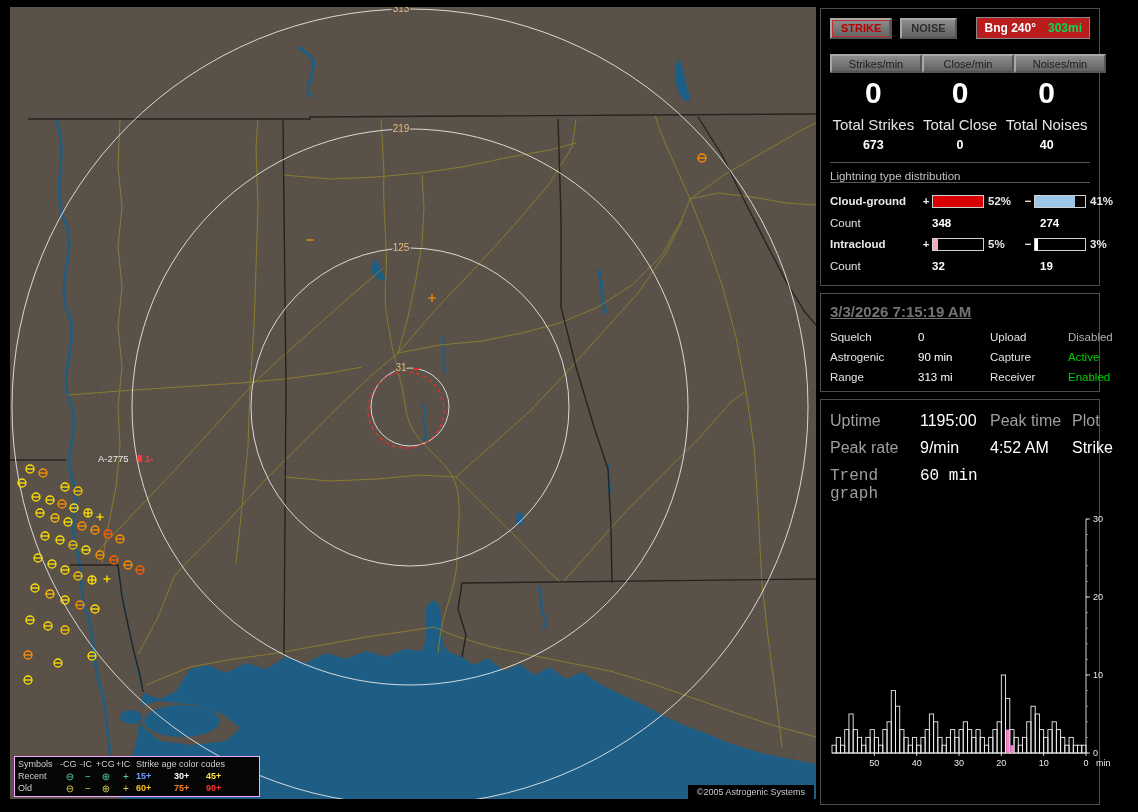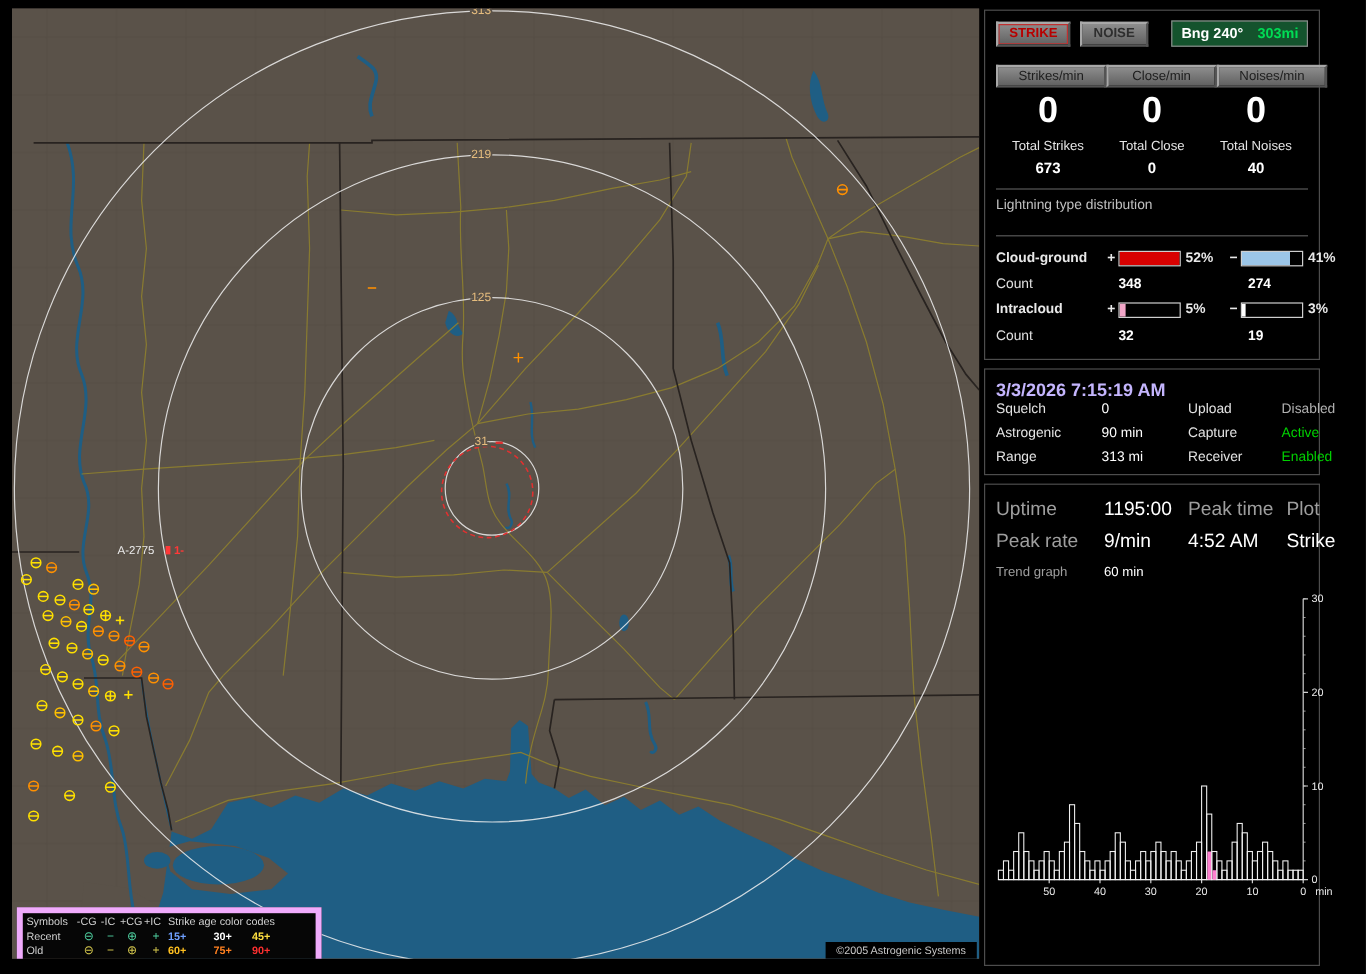--- a/index.html
+++ b/index.html
@@ -5,70 +5,70 @@
   html,body{margin:0;padding:0;background:#000;}
   body{width:1138px;height:812px;position:relative;font-family:"Liberation Sans",sans-serif;overflow:hidden;}
 
   
   #map-wrap{position:absolute;left:10px;top:7px;width:806px;height:792px;background:#5a5249;overflow:hidden;}
   #map-svg{display:block;}
   .ring-label{font:10px "Liberation Sans",sans-serif;fill:#e6bd7e;paint-order:stroke;stroke:#5a5249;stroke-width:3px;}
   .cell-label{font:9.5px "Liberation Sans",sans-serif;fill:#ececec;}
   .cell-tag{font:bold 9.5px "Liberation Sans",sans-serif;}
 
-  #map-legend{position:absolute;left:4px;top:749px;width:238px;background:#060606;border:5px solid #f0abfc;
+  #map-legend{position:absolute;left:4px;top:749px;width:238px;background:#060606;border:1px solid #f0abfc;
     padding:2px 3px;display:grid;grid-template-columns:42px 20px 16px 20px 20px 38px 32px 30px;
     row-gap:1px;font-size:9px;color:#d0d0d0;line-height:11px;}
   .lg-h{color:#cfcfcf;}
   .lg-g{text-align:center;font-size:10px;}
   .lg-a{font-weight:bold;}
   #map-copyright{position:absolute;right:2px;bottom:0;background:#000;color:#c8c8c8;font-size:9px;padding:2px 9px;}
 
   
   #right-panel{position:absolute;left:820px;top:8px;width:280px;height:797px;display:flex;flex-direction:column;gap:7px;color:#e8e8e8;}
   .panel{background:#000;border:1px solid #4d4d4d;padding:8px 9px;box-sizing:border-box;}
   #panel-trend{flex:1;}
 
   .toolbar{display:flex;align-items:center;gap:8px;}
   .tb-btn{font:bold 11px "Liberation Sans",sans-serif;height:21px;padding:2px 9px;background:linear-gradient(#8d8d8d,#626262);border:2px outset #a8a8a8;cursor:pointer;}
   .tb-btn.strike{color:#b80000;box-shadow:inset 0 0 0 1px #c03030;}
   .tb-btn.noise{color:#2e2e2e;}
-  .bng-box{margin-left:auto;display:flex;align-items:center;gap:12px;background:#14532d;border:1px solid #8a8a8a;padding:2px 7px;height:16px;}
+  .bng-box{margin-left:auto;display:flex;align-items:center;gap:12px;background:#b91c1c;border:1px solid #8a8a8a;padding:2px 7px;height:16px;}
   .bng-label{font-weight:bold;font-size:12px;color:#fff;}
   .bng-value{font-weight:bold;font-size:12px;color:#00dd55;}
 
   .stat-btn-row{display:grid;grid-template-columns:1fr 1fr 1fr;justify-items:center;margin-top:15px;}
   .stat-btn{font:11px "Liberation Sans",sans-serif;width:92px;height:19px;background:linear-gradient(#8d8d8d,#626262);border:2px outset #a8a8a8;color:#1d1d1d;}
   .zero-row{display:grid;grid-template-columns:1fr 1fr 1fr;justify-items:center;margin-top:3px;}
   .bigzero{font-size:30px;font-weight:bold;color:#fff;line-height:33px;}
   .totals-row{display:grid;grid-template-columns:1fr 1fr 1fr;justify-items:center;margin-top:7px;}
   .total{text-align:center;}
-  .total-label{font-size:11px;color:#e4e4e4;}
+  .total-label{font-size:15px;color:#e4e4e4;}
   .total-value{font-size:12.5px;font-weight:bold;color:#fff;margin-top:5px;}
   .sep{border-top:1px solid #585858;margin:10px 0 7px;}
-  .dist-title{font-size:11.5px;color:#c0c0c0;padding-bottom:19px;border-bottom:1px solid #585858;margin-bottom:8px;}
+  .dist-title{font-size:11.5px;color:#c0c0c0;padding-bottom:0;border-bottom:1px solid #585858;margin-bottom:8px;}
   .dist-row{display:grid;grid-template-columns:90px 12px 52px 38px 12px 52px 30px;align-items:center;height:20px;font-size:11.5px;}
   .dist-name{font-weight:bold;}
   .dist-sign{font-weight:bold;text-align:center;}
   .bar{display:inline-block;width:50px;height:11px;border:1px solid #cfcfcf;background:#000;position:relative;overflow:hidden;}
   .bar .fill{position:absolute;left:0;top:0;height:100%;display:block;}
   .dist-pct{font-weight:bold;padding-left:4px;}
   .count-row{display:grid;grid-template-columns:102px 108px auto;font-size:11.5px;height:23px;align-items:center;}
   .count-label{color:#e0e0e0;}
   .count-val{font-weight:bold;color:#fff;}
 
-  #panel-clock .clock{font-size:15px;font-weight:bold;color:#c4b5fd;margin:1px 0 1px;}
+  #panel-clock .clock{font-size:15px;font-weight:bold;color:#737373;margin:1px 0 11px;text-decoration:underline;}
   .settings-grid{display:grid;grid-template-columns:88px 72px 78px auto;row-gap:8px;font-size:11.5px;}
   .s-label{color:#e2e2e2;}
   .s-val{color:#fff;}
 
   .status-grid{display:grid;grid-template-columns:90px 70px 82px auto;row-gap:9px;font-size:16px;margin-top:4px;}
   .g-label{color:#9e9e9e;}
   .g-val{color:#fff;}
-  .trend-row{display:grid;grid-template-columns:90px auto;font-size:11px;margin-top:10px;}
+  .trend-row{display:grid;grid-template-columns:90px auto;font-size:16px;margin-top:10px;font-family:Liberation Mono, monospace;}
   #trend-svg{display:block;margin-top:12px;}
 </style>
 </head>
 <body>
 
 <div id="map-wrap">
   <svg id="map-svg" viewBox="0 0 806 792" width="806" height="792">
     <defs>
       <pattern id="countyGrid" width="58" height="48" patternUnits="userSpaceOnUse">
         <path d="M0 24 H58 M29 0 V48" stroke="#4e463e" stroke-width="0.8" fill="none"></path>

